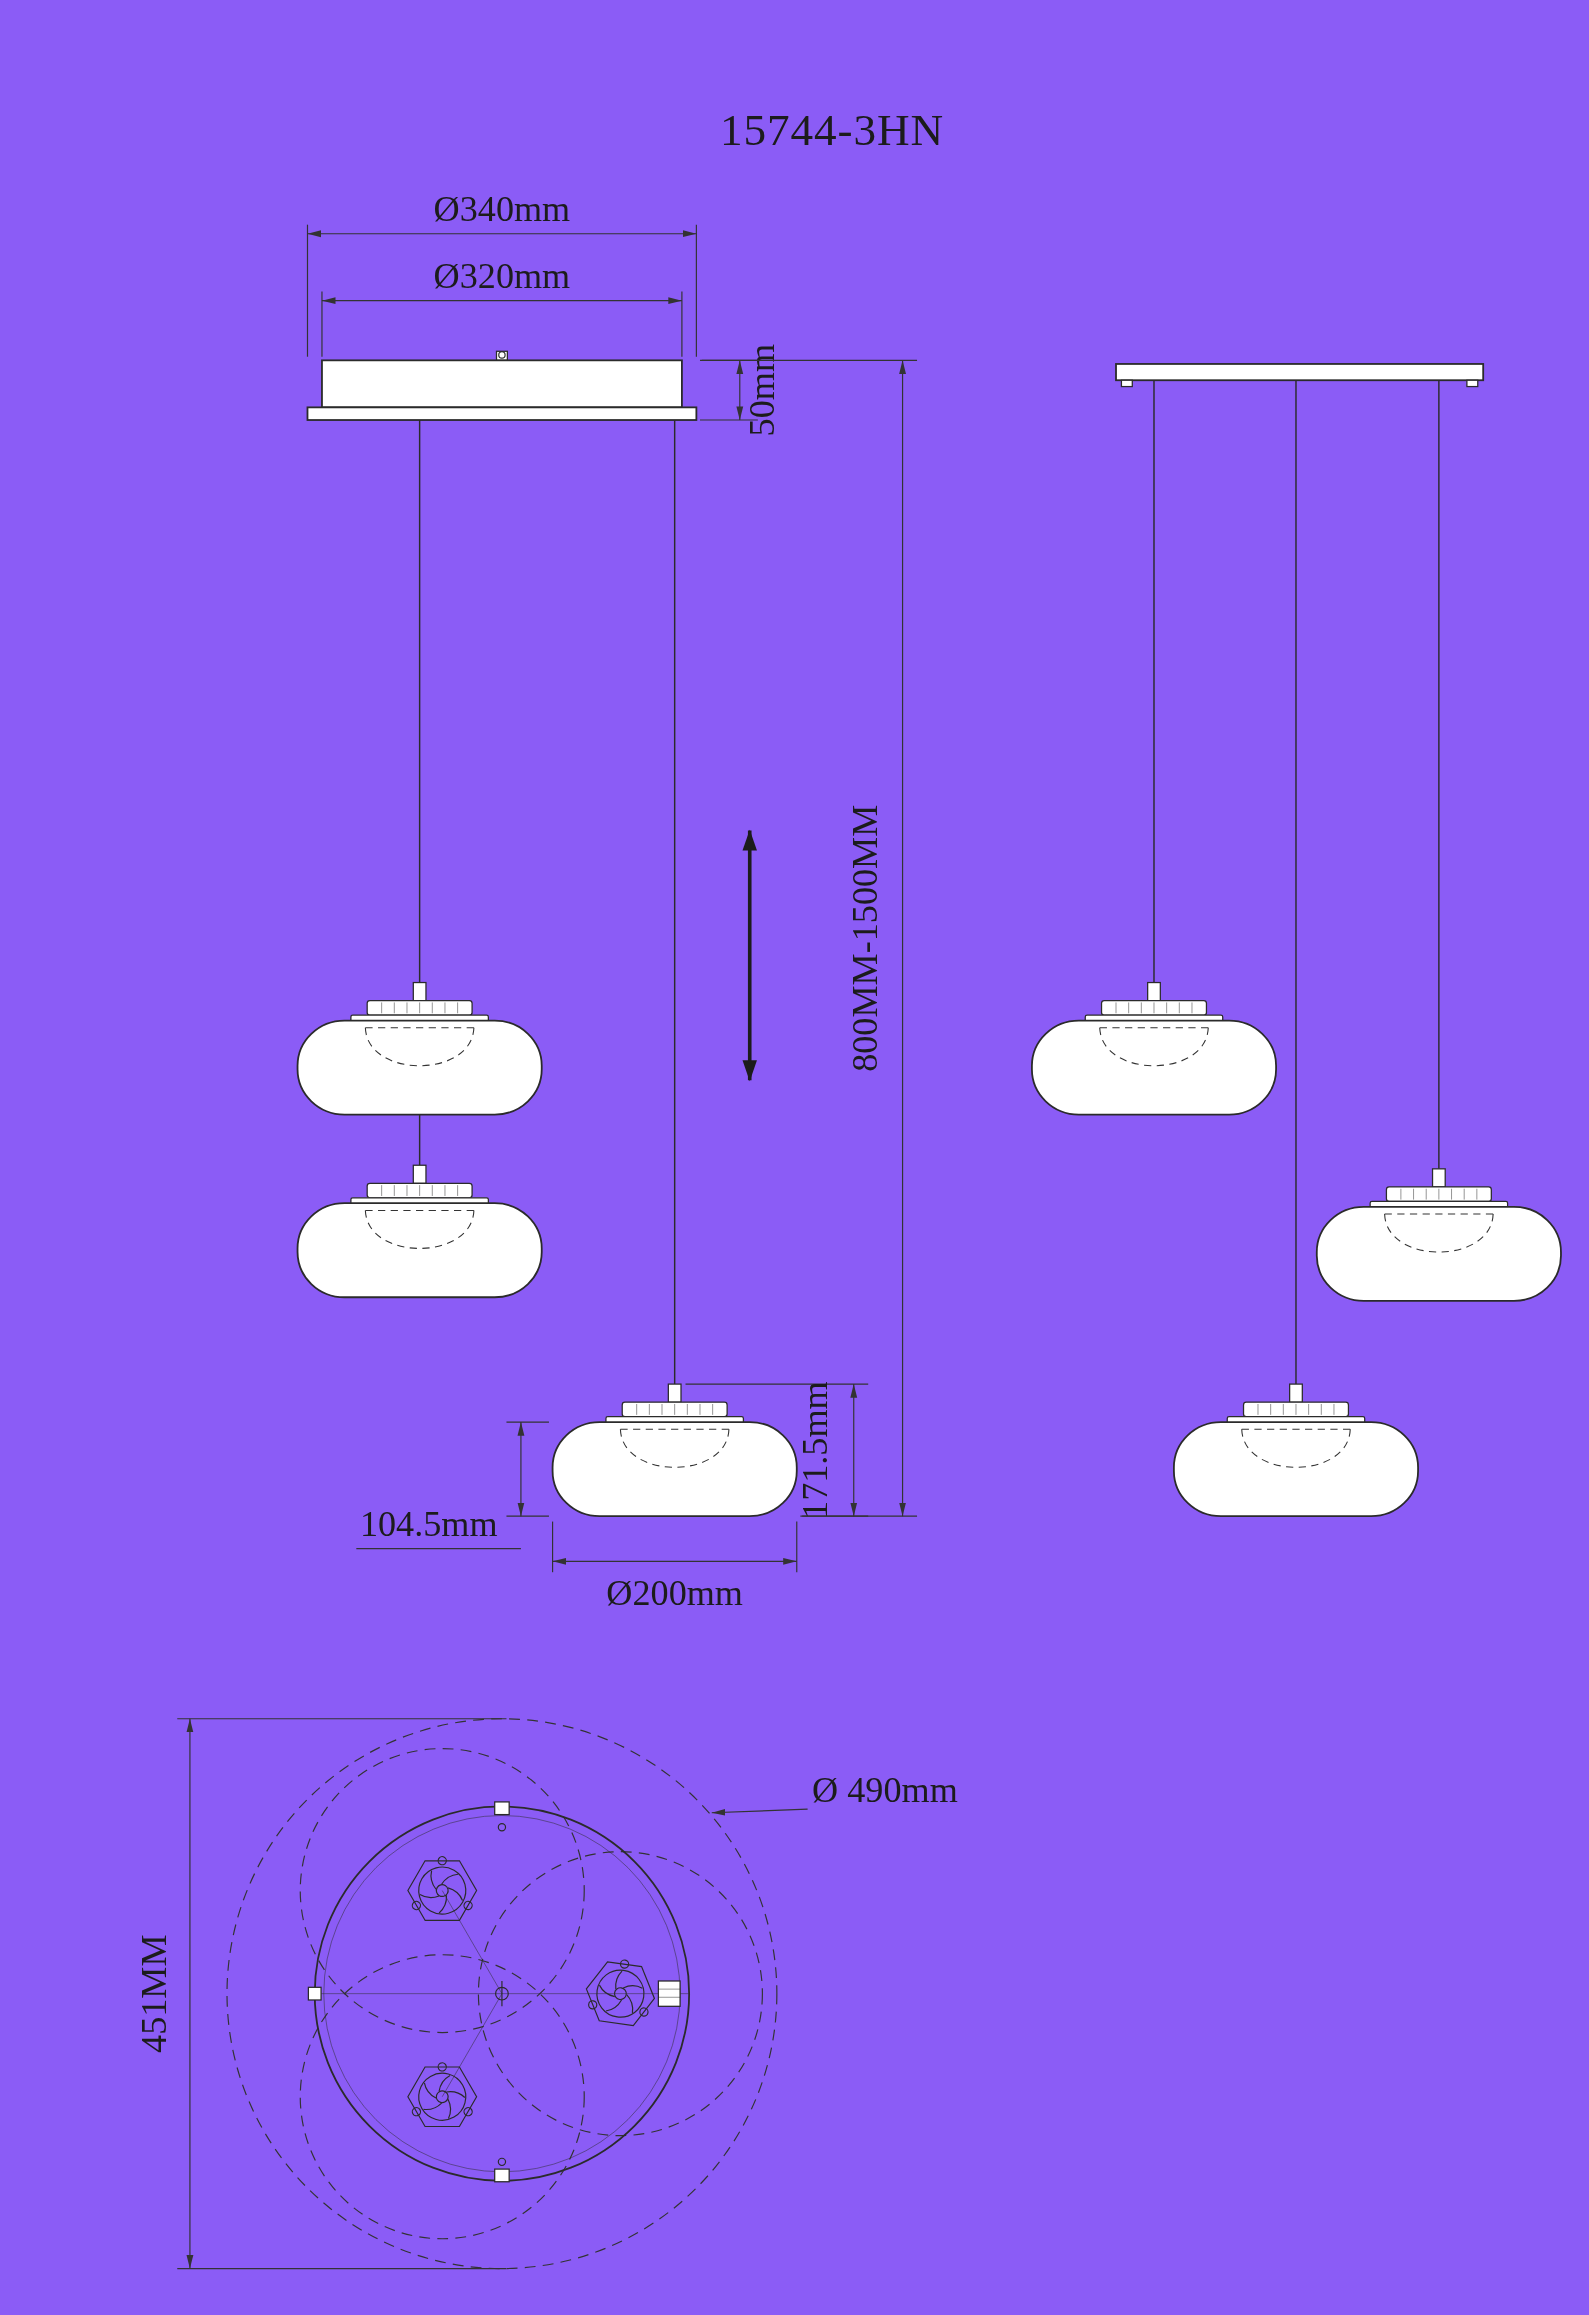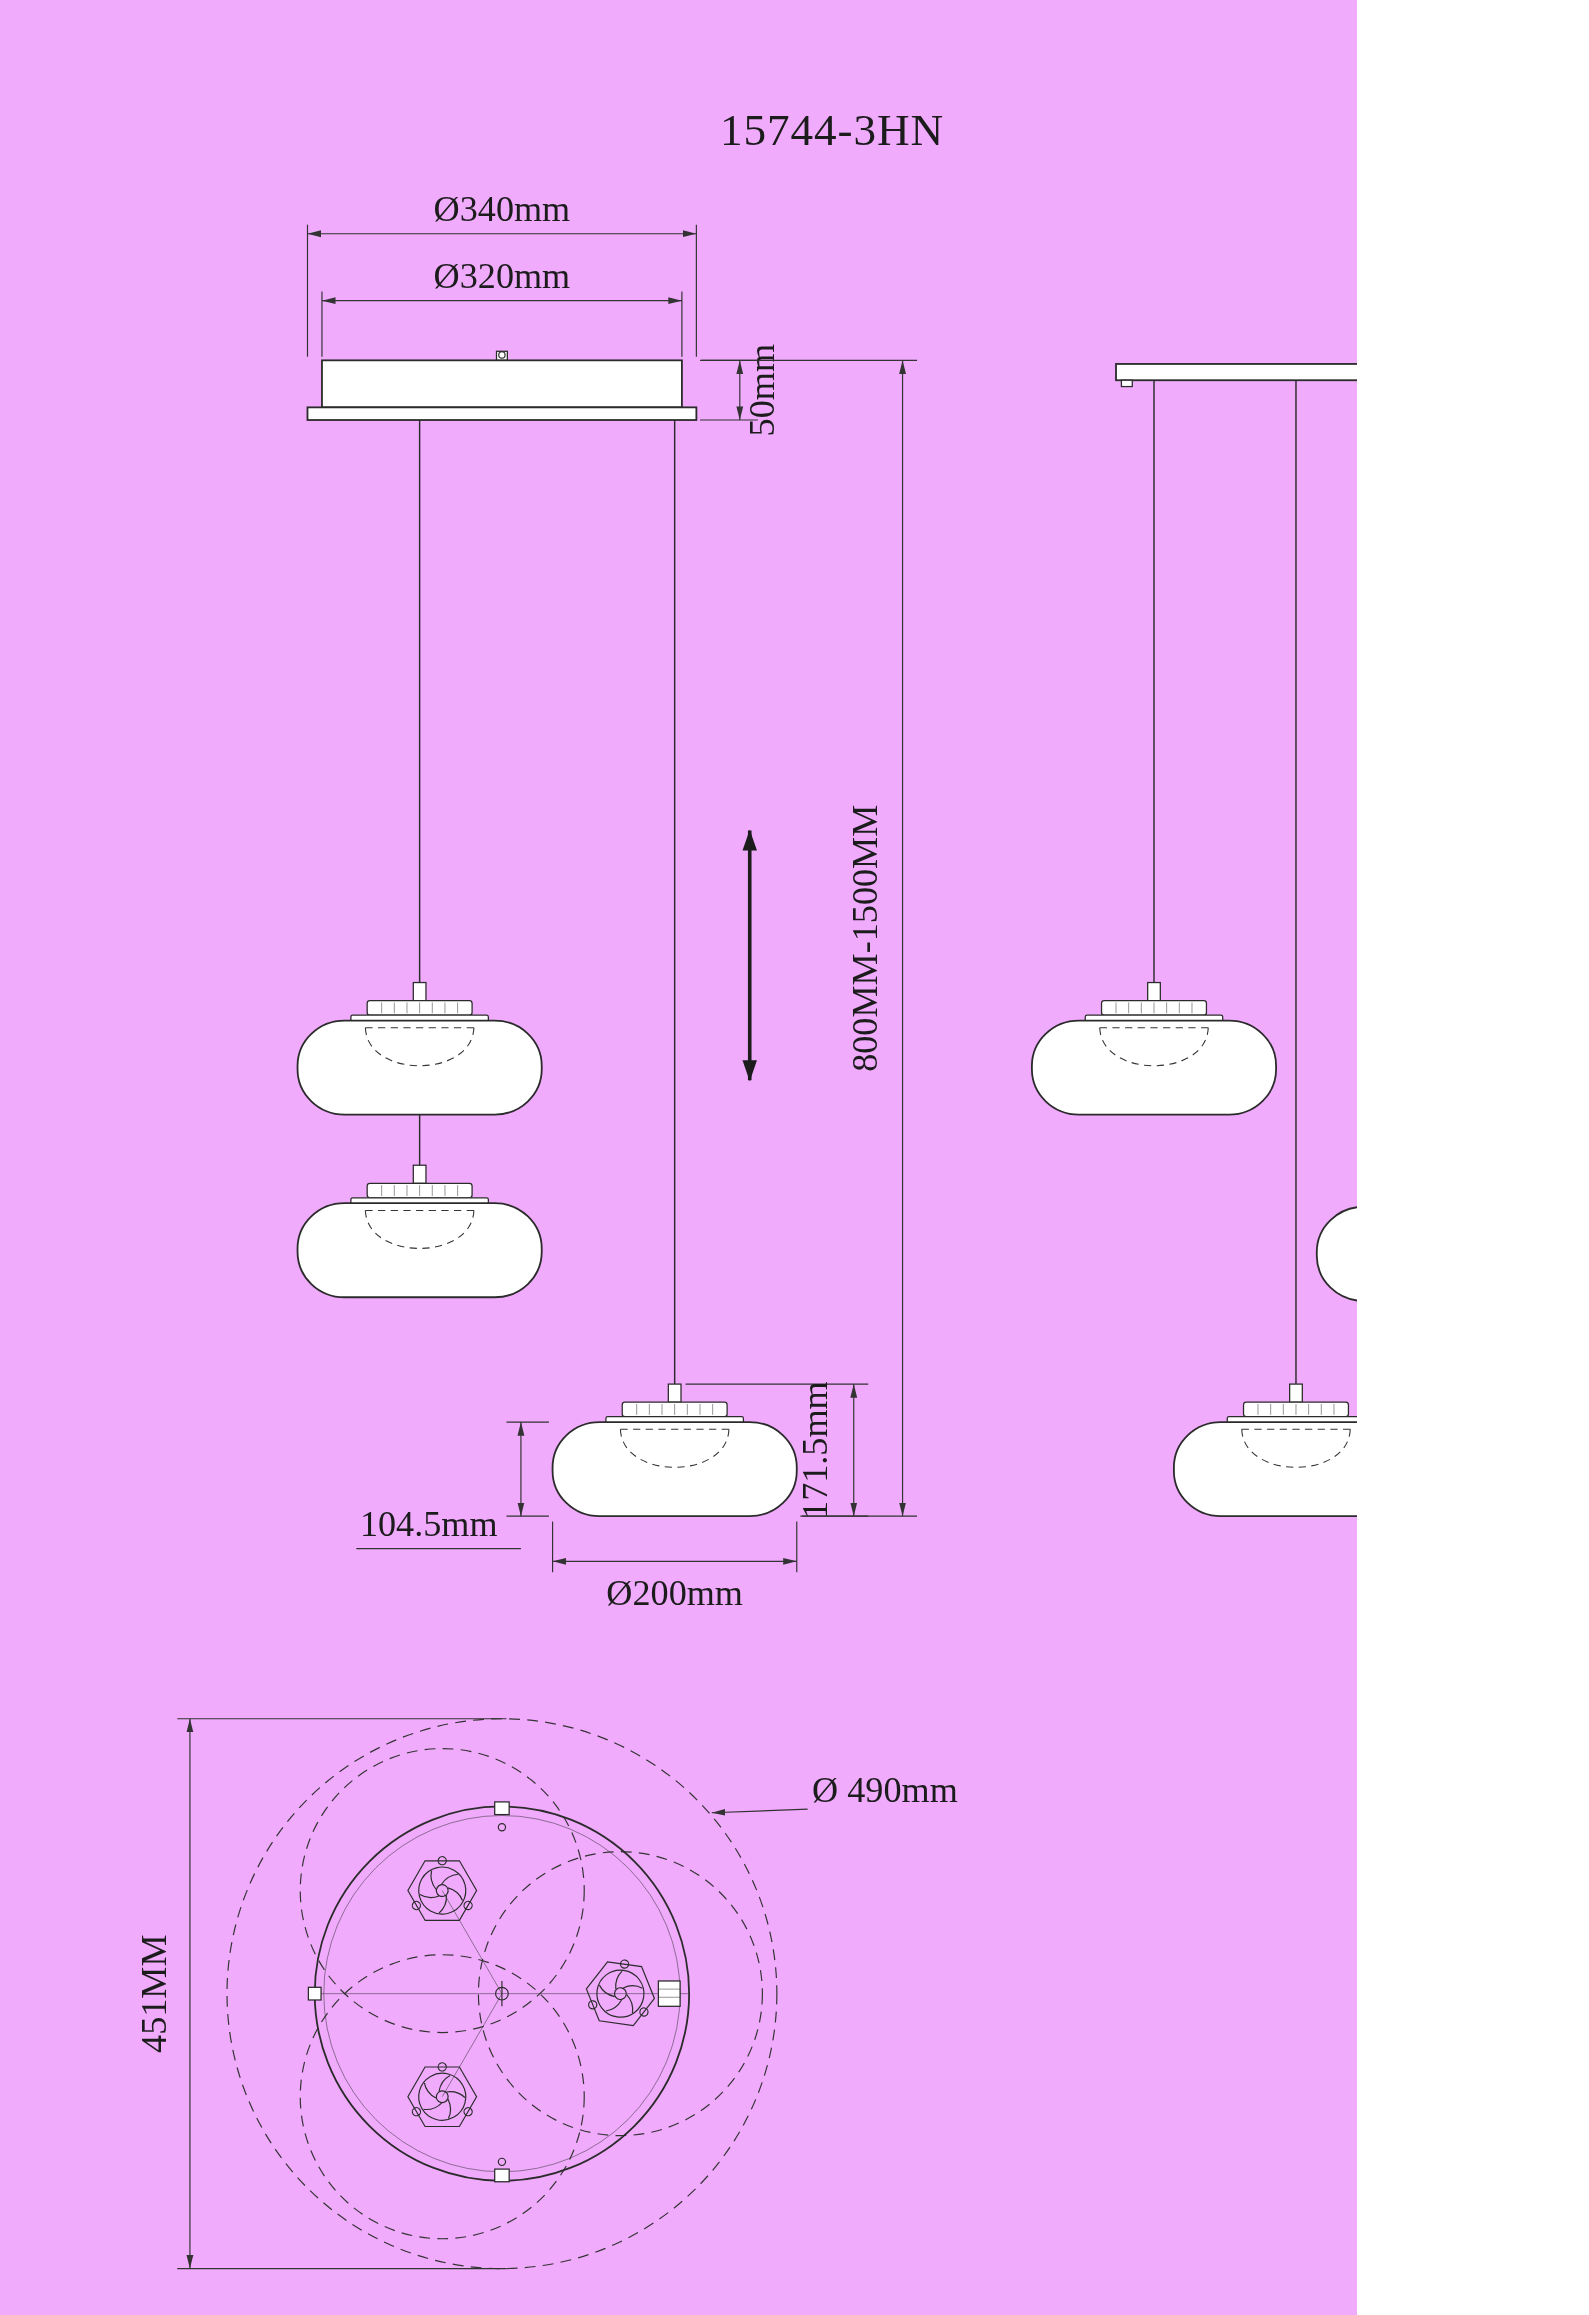--- a/index.html
+++ b/index.html
@@ -1,16 +1,16 @@
 <!DOCTYPE html>
 <html style="font-size:14.5px"><head>
 <meta charset="utf-8">
 <style>
   html,body { margin:0; padding:0; background:#ffffff; }
-  .page { width:1357px; height:2316px; background:#f0abfc; position:relative; overflow:hidden; }
+  .page { width:1589px; height:2316px; background:#8b5cf6; position:relative; overflow:hidden; }
   svg { position:absolute; left:0; top:0; }
 
   .outline { fill:#ffffff; stroke:#2b2b2b; stroke-width:2; }
   .outline-thin { fill:#ffffff; stroke:#2b2b2b; stroke-width:1.4; }
   .solid { stroke:#2b2b2b; stroke-width:2; fill:none; }
   .thin { stroke:#2b2b2b; stroke-width:1.3; fill:none; }
   .faint { stroke:#2b2b2b; stroke-width:1; fill:none; opacity:.55; }
   .cord { stroke:#2b2b2b; stroke-width:1.6; fill:none; }
   .dim { stroke:#333333; stroke-width:1.3; fill:none; }
   .dash { stroke:#333333; stroke-width:1.3; fill:none; stroke-dasharray:12 8; }

